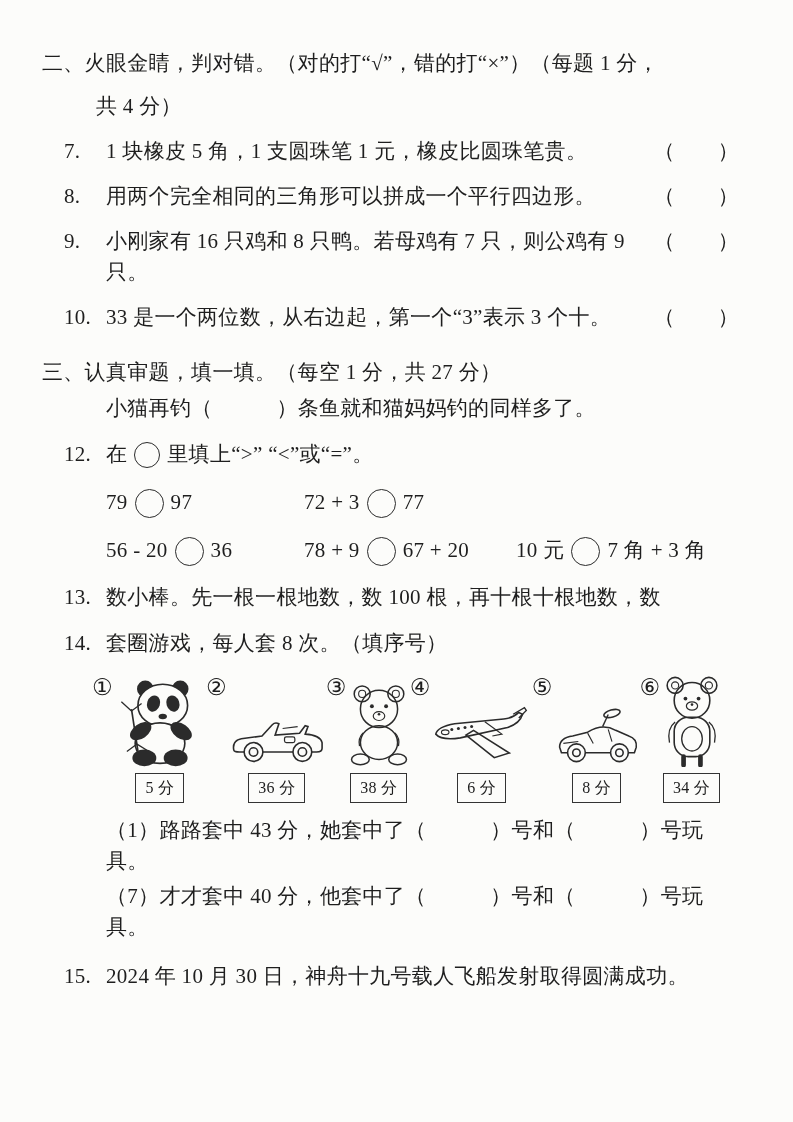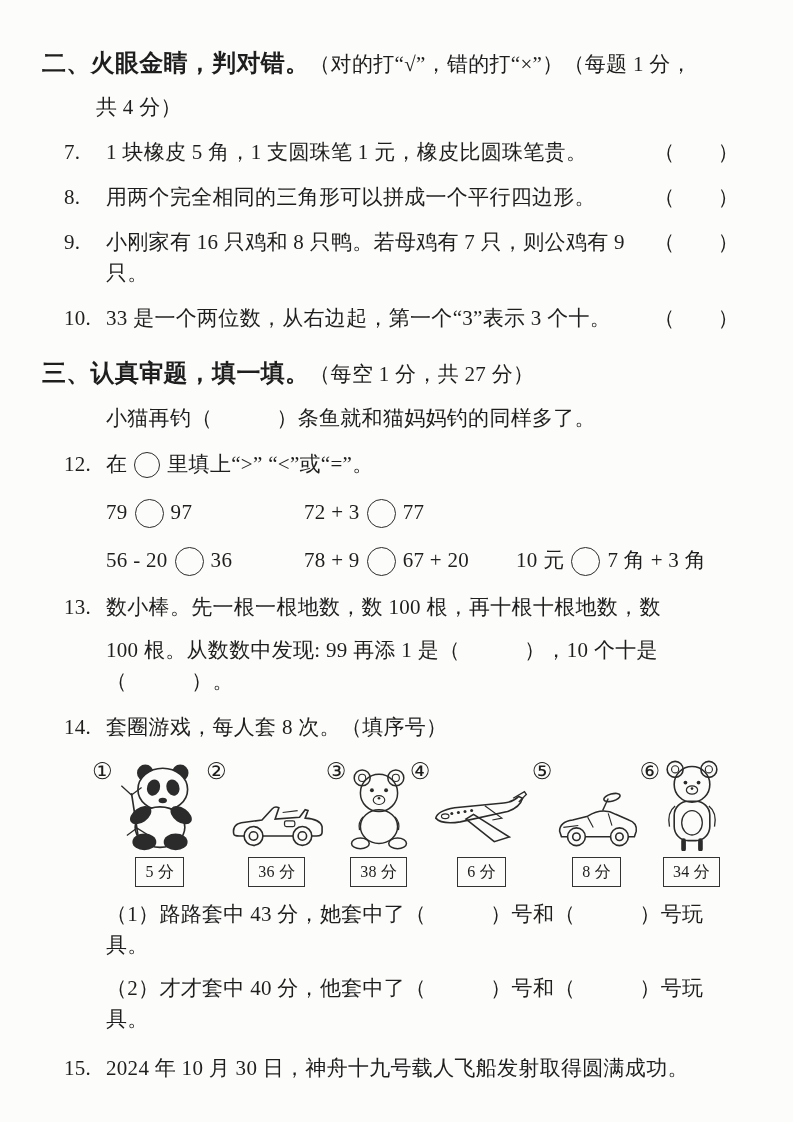--- a/index.html
+++ b/index.html
@@ -12,31 +12,31 @@
     font-family:"Liberation Serif","DejaVu Serif",serif;
     font-size:21px;
     letter-spacing:0.3px;
     box-sizing:border-box;
     padding:46px 54px 10px 42px;
     overflow:hidden;
   }
   .sec-h { line-height:33px; margin-top:0; }
   .sec-h .hb {
     font-family:"Liberation Sans","DejaVu Sans",sans-serif;
-    font-weight:bold; font-size:24px;
+    font-weight:normal; font-size:21px;
   }
   .sec-h .hn { font-weight:normal; }
   .h-cont { margin:11px 0 0 54px; line-height:31px; }
 
   .q-block { margin-left:22px; }
   .q-line { display:flex; align-items:baseline; line-height:31px; margin-top:14px; }
   .qnum { flex:none; width:42px; }
   .qtext { flex:1 1 auto; }
   .blank-right { flex:none; margin-left:auto; padding-left:8px; }
-  .q-cont { margin-left:42px; line-height:31px; margin-top:12px; }
+  .q-cont { margin-left:42px; line-height:31px; margin-top:4px; }
 
   .circle {
     display:inline-block; width:29px; height:29px;
     border:1.6px solid #2b2b2b; border-radius:50%;
     vertical-align:-9px; margin:0 7px;
     box-sizing:border-box;
   }
   .circle.small { width:26px; height:26px; vertical-align:-7px; }
 
   .cmp-row { display:flex; margin-left:42px; margin-top:17px; line-height:31px; align-items:baseline; }
@@ -112,21 +112,20 @@
     <div class="cmp-row">
       <span class="cmp c1"><span>56 - 20</span><span class="circle"></span><span>36</span></span>
       <span class="cmp c2"><span>78 + 9</span><span class="circle"></span><span>67 + 20</span></span>
       <span class="cmp"><span>10 元</span><span class="circle"></span><span>7 角 + 3 角</span></span>
     </div>
 
     <div class="q-line" style="margin-top:16px;">
       <span class="qnum">13.</span>
       <span class="qtext">数小棒。先一根一根地数，数 100 根，再十根十根地数，数</span>
     </div>
-    <div class="q-cont">100 根。从数数中发现: 99 再添 1 是（　　　），10 个十是（　　　）。</div>
 
     <div class="q-line" style="margin-top:15px;">
       <span class="qnum">14.</span>
       <span class="qtext">套圈游戏，每人套 8 次。（填序号）</span>
     </div>
 
     <div class="toys">
 
       <div class="toy">
         <span class="toy-index">①</span>
@@ -264,21 +263,21 @@
                 <path d="M23 87 L23 96 M41 87 L41 96" stroke-width="5" stroke-linecap="round"></path>
               </g>
             </svg>
           </span>
           <span class="score-box">34 分</span>
         </div>
       </div>
     </div>
 
     <div class="q-cont" style="margin-top:12px;">（1）路路套中 43 分，她套中了（　　　）号和（　　　）号玩具。</div>
-    <div class="q-cont">（2）才才套中 40 分，他套中了（　　　）号和（　　　）号玩具。</div>
+    <div class="q-cont">（7）才才套中 40 分，他套中了（　　　）号和（　　　）号玩具。</div>
 
     <div class="q-line" style="margin-top:18px;">
       <span class="qnum">15.</span>
       <span class="qtext">2024 年 10 月 30 日，神舟十九号载人飞船发射取得圆满成功。</span>
     </div>
 
   </div>
 </div>
 
 </body></html>

